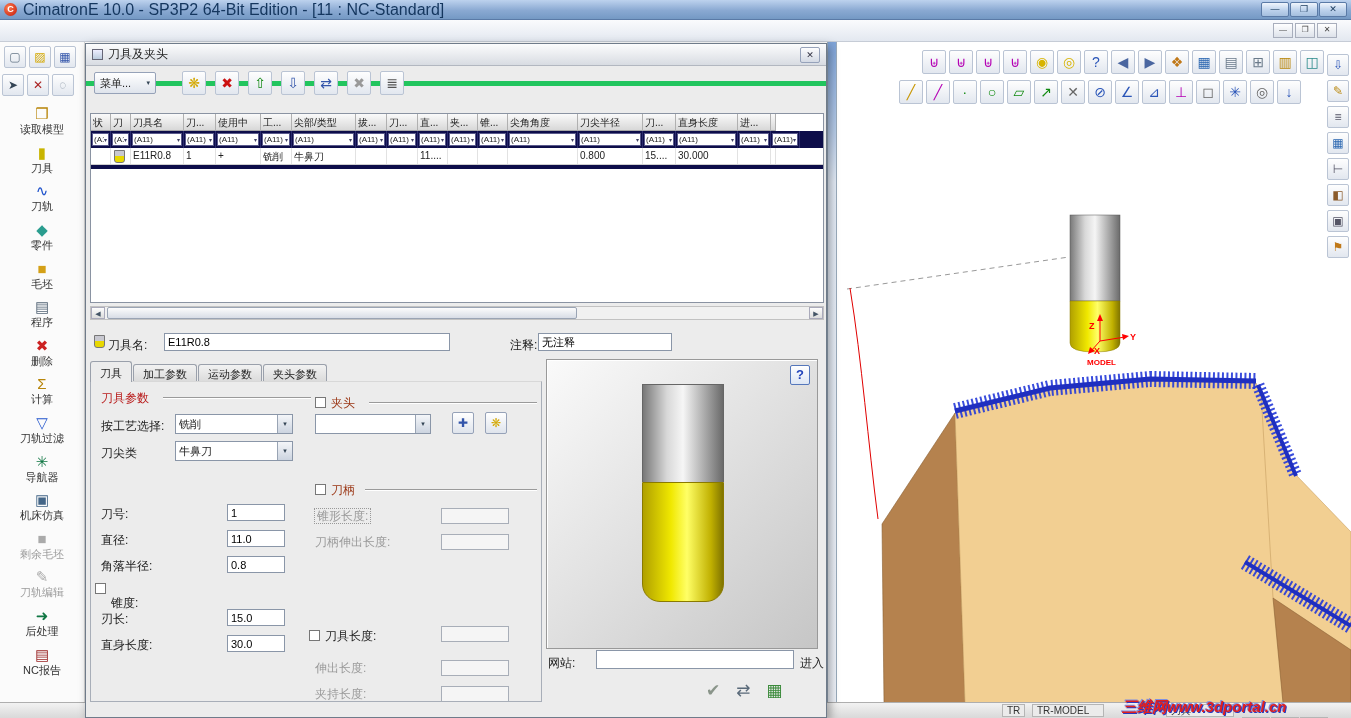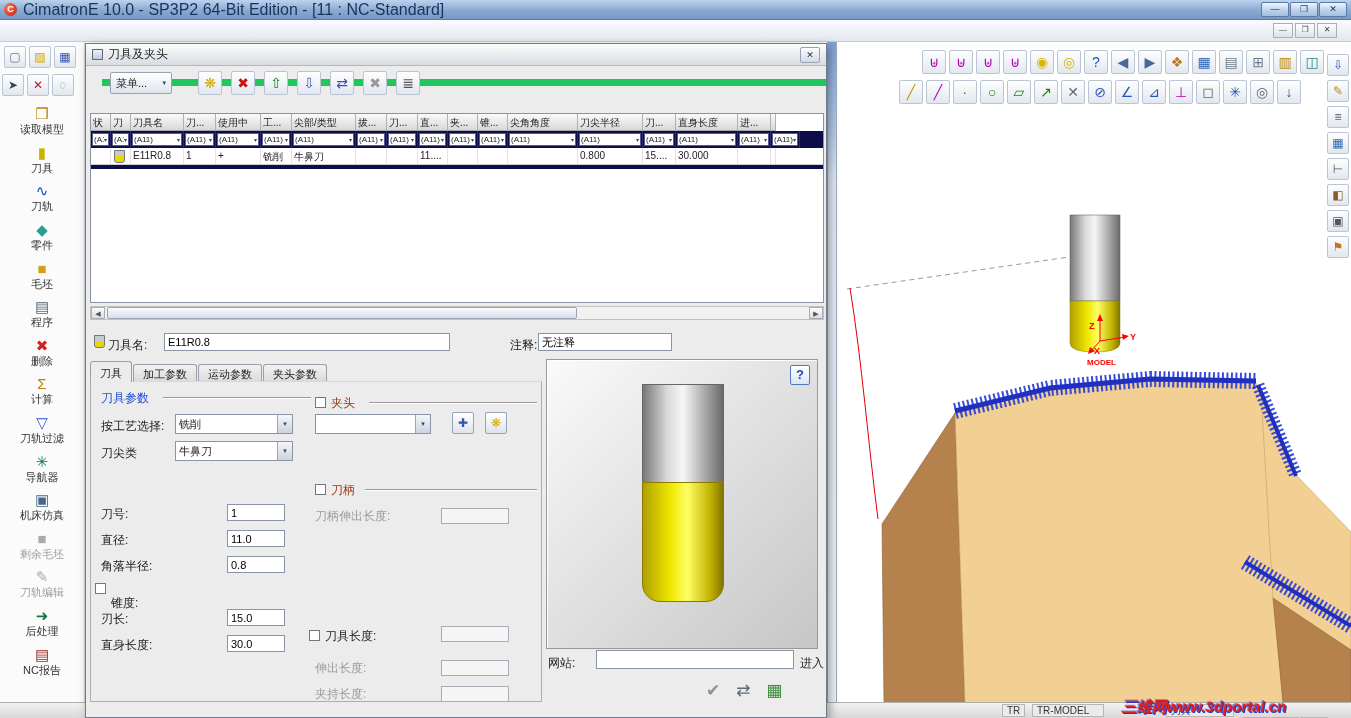--- a/index.html
+++ b/index.html
@@ -42,21 +42,21 @@
 .lock{width:28px;height:13px;border:1px solid #b5b5b5;background:#ebebeb;color:#a3a3a3;text-align:center;line-height:12px}
 
 
 #split{position:absolute;left:827px;top:42px;width:10px;height:660px;background:linear-gradient(#7ea3d8,#b6cbe8 90px,#e2eaf5 140px,#edf1f8);border-left:1px solid #9ab;border-right:1px solid #9ab}
 
 
 #dlg{position:absolute;left:85px;top:43px;width:742px;height:675px;background:#ececec;border:1px solid #6f7b8a;box-shadow:3px 3px 9px rgba(0,0,0,.35);z-index:10}
 #dlg-tb{position:absolute;top:0;left:0;right:0;height:22px;background:linear-gradient(#fcfcfd,#d8dce2);border-bottom:1px solid #b2b7c0;display:flex;align-items:center;padding:0 6px;font-size:12px;color:#222}
 .dlg-ico{width:11px;height:11px;border:1px solid #667;background:linear-gradient(#eef,#bcd);margin-right:5px;flex:none}
 #dlg-close{margin-left:auto;width:20px;height:16px;border:1px solid #96a2ba;background:linear-gradient(#fdfdfe,#d4daE4);font-size:9px;line-height:14px;text-align:center;color:#334;border-radius:2px}
-#dlg-toolbar{position:absolute;top:22px;left:16px;right:0;height:20px;border-bottom:7px solid #22c55e}
+#dlg-toolbar{position:absolute;top:22px;left:0;right:0;height:20px;border-bottom:5px solid #22c55e}
 #menu-btn{position:absolute;left:8px;top:6px;width:62px;height:22px;border:1px solid #96a2b8;border-radius:2px;background:linear-gradient(#ffffff,#dfe4ec);display:flex;align-items:center;justify-content:space-between;padding:0 5px;font-size:11px}
 #menu-btn .db2{font-size:7px;color:#345}
 #dlg-icons{position:absolute;left:96px;top:5px;display:flex;gap:9px}
 
 
 #ttable{position:absolute;left:4px;top:69px;width:734px;height:190px;background:#fff;border:1px solid #8a93a2}
 .trow{display:flex;width:100%;overflow:hidden}
 #ttable .trow>div{flex:0 0 auto;height:100%}
 .trow>div:nth-of-type(1){width:20px}
 .trow>div:nth-of-type(2){width:20px}
@@ -90,21 +90,21 @@
 #row-tool-icon{position:absolute;left:23px;top:36px}
 
 
 #hscroll{position:absolute;left:4px;top:262px;width:734px;height:14px;background:#f1f1f1;border:1px solid #c2c2c2;display:flex}
 .sarrow{width:14px;height:12px;background:linear-gradient(#fdfdfd,#dcdcdc);border:1px solid #aab;font-size:7px;line-height:11px;text-align:center;color:#456;flex:none}
 .strack{flex:1;position:relative}
 .sthumb{position:absolute;left:2px;top:0;width:470px;height:12px;background:linear-gradient(#fcfcfc,#d8dde6);border:1px solid #9aa4b4;border-radius:2px}
 
 
 .lbl{position:absolute;font-size:12px;white-space:nowrap}
-.lbl.blue{color:#1d4ed8}
+.lbl.blue{color:#b91c1c}
 .lbl.maroon{color:#993311}
 .tin{position:absolute;background:#fff;border:1px solid #8a96a8;font-size:11px;padding:1px 3px;font-family:inherit}
 .din{background:#f5f5f5;border:1px solid #a8aeb8;color:#888}
 #name-tool-icon{position:absolute;left:8px;top:291px}
 .sel{position:absolute;background:#fff;border:1px solid #8a96a8;display:flex;align-items:stretch;font-size:11px}
 .sel .sv{flex:1;padding:2px 3px 0;overflow:hidden;white-space:nowrap}
 .sel .db{width:15px;background:linear-gradient(#f4f6f9,#ccd4e0);border-left:1px solid #99a4b4;font-size:7px;display:flex;align-items:center;justify-content:center;color:#345;flex:none}
 .cb{position:absolute;width:11px;height:11px;background:#fff;border:1px solid #777}
 .gline{position:absolute;height:2px;border-top:1px solid #9a9a9a;border-bottom:1px solid #ffffff}
 
@@ -644,20 +644,24 @@
     <div class="hbtn" style="left:394px;top:30px;color:#d4a800">❋</div>
 
     <span class="cb" style="left:224px;top:102px"></span>
     <span class="lbl maroon" style="left:240px;top:100px">刀柄</span>
     <div class="gline" style="left:274px;top:107px;width:172px"></div>
 
     <div class="fhost" style="left:224px;top:124px;width:222px">
 
 
 
+        <div class="frow">
+          <span class="flbl gray" data-boxed="true">锥形长度:</span>
+          <input class="tin din dinp" value="" style="">
+        </div>
 
         <div class="frow">
           <span class="flbl gray">刀柄伸出长度:</span>
           <input class="tin din dinp" value="" style="">
         </div>
       </div>
 
     <span class="cb" style="left:218px;top:248px"></span>
     <span class="lbl" style="left:234px;top:246px">刀具长度:</span>
     <input class="tin din" style="left: 350px; top: 244px; width: 68px; height: 16px;" value="">

